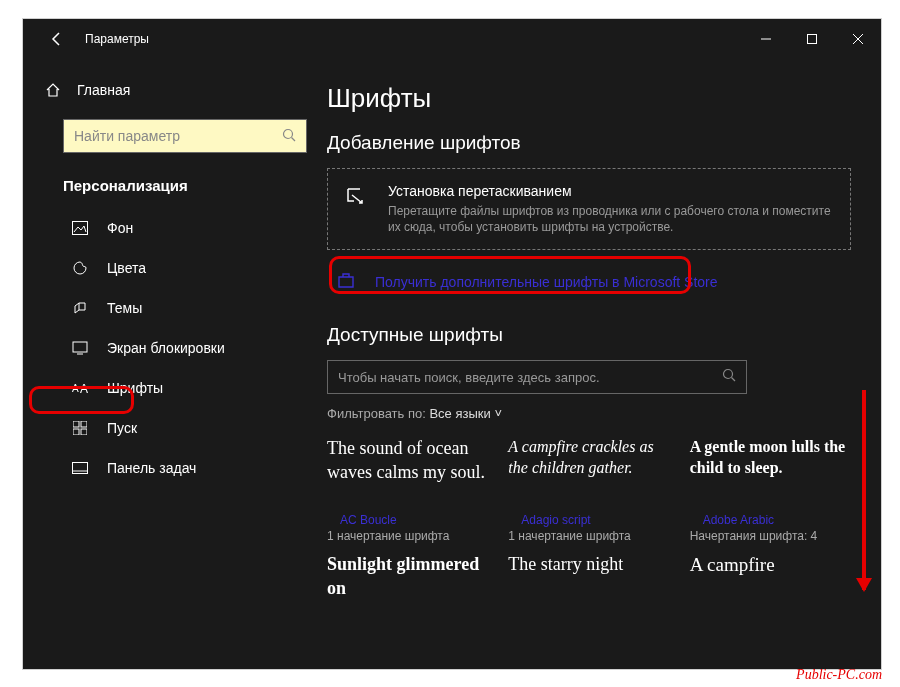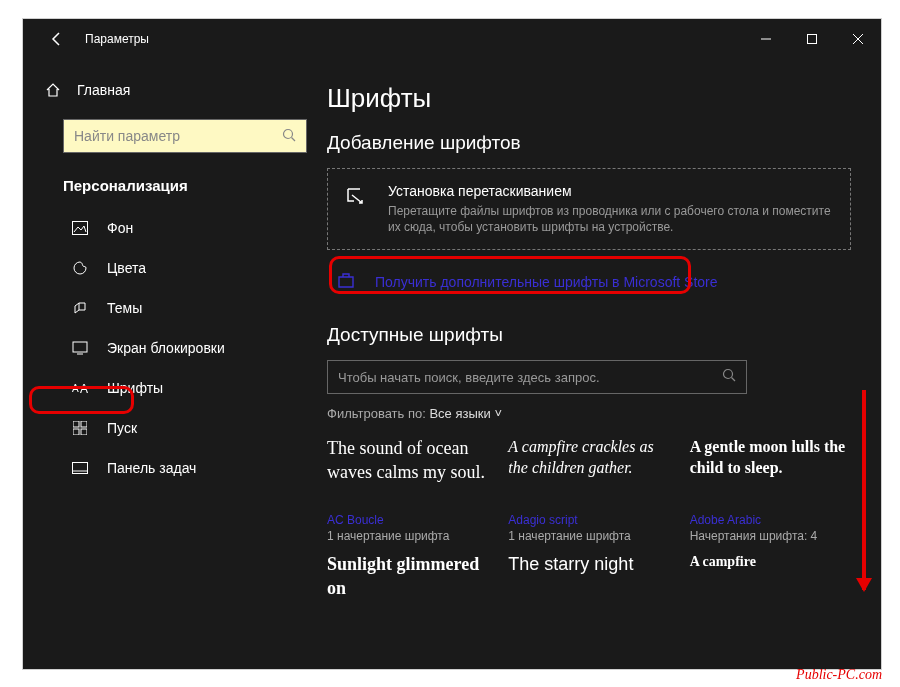--- a/index.html
+++ b/index.html
@@ -161,32 +161,33 @@
 .font-card .preview {
   font-size: 18px;
   color: #fff;
   min-height: 70px;
   line-height: 1.3;
 }
 .font-card .fname {
   font-size: 12px;
   color: #3a2fd4;
   margin-top: 6px;
+  margin-left: 13px;
 }
 .font-card .fcount {
   font-size: 12px;
   color: #aaa;
   margin-top: 2px;
 }
 .preview.boucle { font-family: "Times New Roman", serif; font-weight: 300; }
 .preview.script { font-family: cursive; font-style: italic; font-size: 16px; }
 .preview.arabic { font-family: Georgia, serif; font-weight: 600; font-size: 16px; }
 .preview.sunlight { font-family: Georgia, serif; font-weight: 700; font-size: 18px; }
-.preview.starry { font-family: Liberation Sans, sans-serif; font-size: 18px; }
-.preview.camp2 { font-family: Georgia, serif; font-weight: 700; font-size: 14px; }
+.preview.starry { font-family: Liberation Serif, serif; font-size: 18px; }
+.preview.camp2 { font-family: Georgia, serif; font-weight: 400; font-size: 19px; }
 .highlight-red {
   position: absolute;
   border: 3px solid #e60000;
   border-radius: 10px;
   pointer-events: none;
 }
 .hl-fonts { left: 29px; top: 386px; width: 105px; height: 28px; }
 .hl-store { left: 329px; top: 256px; width: 362px; height: 38px; }
 .arrow {
   position: absolute;

